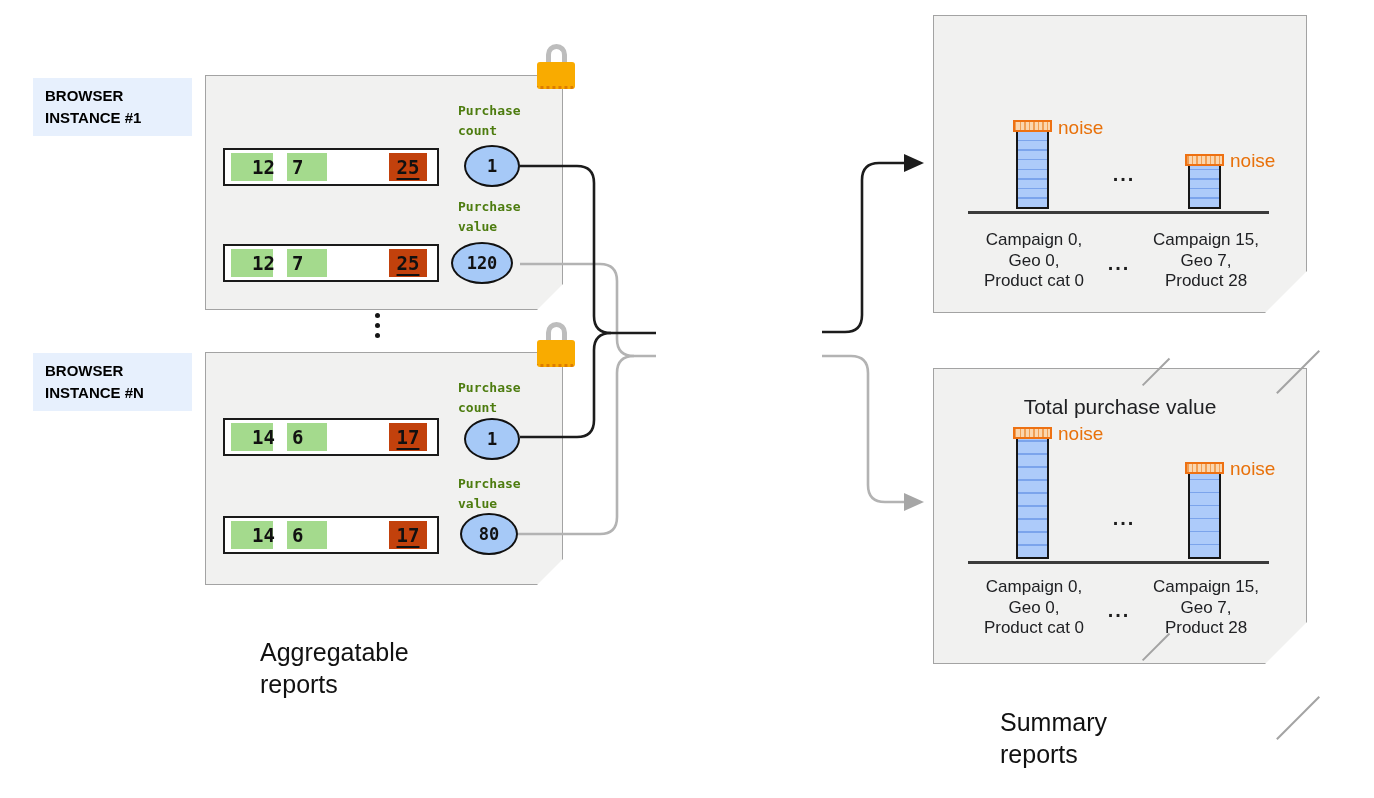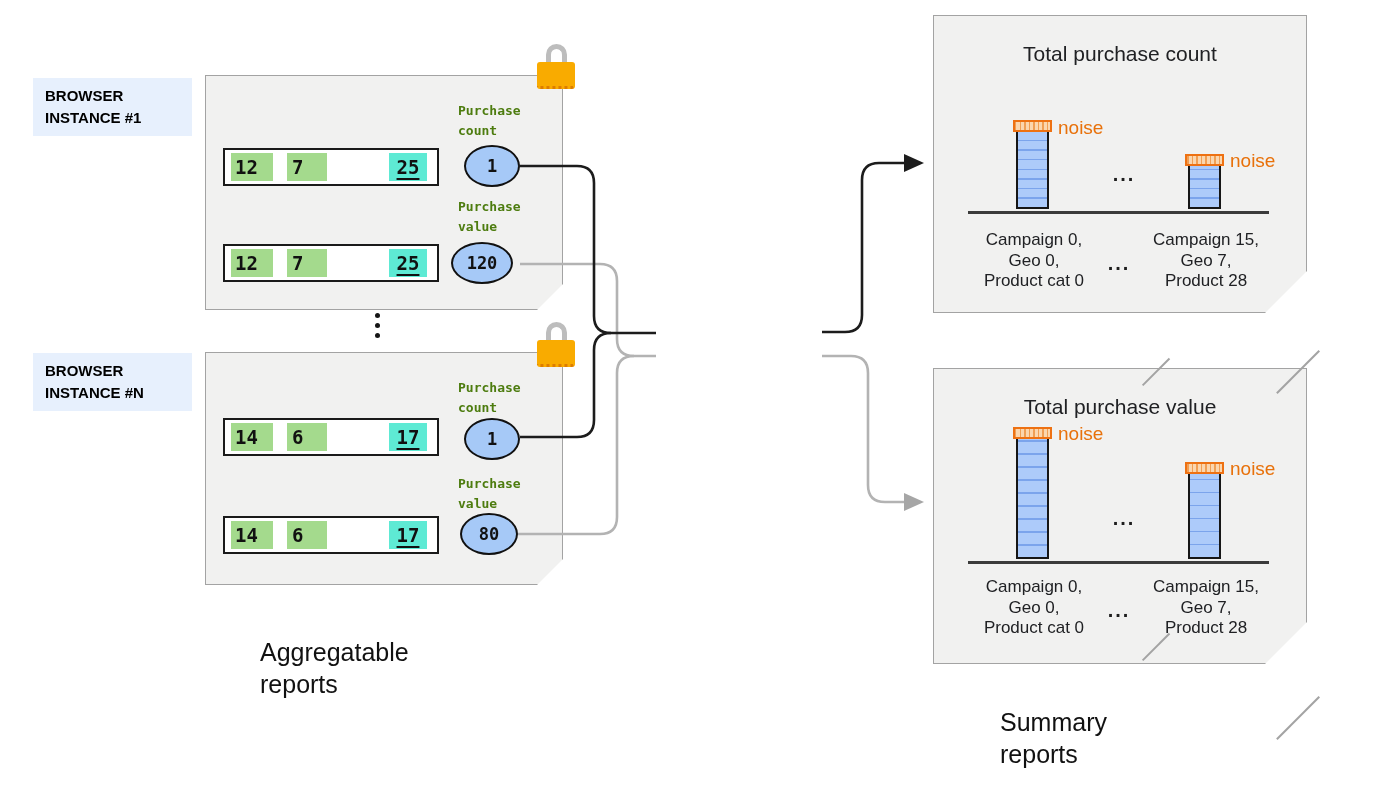--- a/index.html
+++ b/index.html
@@ -41,25 +41,25 @@
     border:2.2px solid #1a1a1a;box-sizing:border-box;
   }
   .report-card.first .data-row.r1{top:72px;}
   .report-card.first .data-row.r2{top:168px;}
   .report-card.second .data-row.r1{top:65px;}
   .report-card.second .data-row.r2{top:163px;}
   .chip{
     position:absolute;top:3px;height:28px;display:flex;align-items:center;
     font-family:"DejaVu Sans Mono",monospace;font-weight:bold;font-size:19px;color:#111;
   }
-  .chip.g1{left:6px;width:42px;padding-left:4px;box-sizing:border-box;}
+  .chip.g1{left:6px;width:42px;padding-left:21px;box-sizing:border-box;}
   .chip.g2{left:62px;width:40px;padding-left:5px;box-sizing:border-box;}
   .chip.green{background:#a4da8d;}
   .chip.yellow{
-    left:164px;width:38px;background:#5eead4;justify-content:center;
+    left:164px;width:38px;background:#c2410c;justify-content:center;
     text-decoration:underline;text-decoration-thickness:2px;text-underline-offset:4px;
   }
 
   .purchase-label{
     position:absolute;left:252px;font-family:"DejaVu Sans Mono",monospace;font-weight:bold;
     font-size:13px;line-height:19.5px;color:#4d7c0f;
   }
   .purchase-label.count{top:25px;}
   .purchase-label.value{top:121px;}
   .pill{
@@ -221,21 +221,20 @@
     <div class="pill value">80</div>
   </div>
   <div class="cut-line small c2"></div>
   <div class="lock l2">
     <div class="shackle"></div>
     <div class="body"></div>
   </div>
 
 
   <div class="summary-card top">
-    <div class="summary-title">Total purchase count</div>
     <div class="axis"></div>
     <div class="bar-group b1">
       <div class="bar-cap" style="height: 12px;"></div>
       <div class="bar-fill" style="height: 77px;"></div>
     </div>
     <div class="noise-label n1">noise</div>
     <div class="bar-group b2">
       <div class="bar-cap" style="height: 12px;"></div>
       <div class="bar-fill" style="height: 43px;"></div>
     </div>

